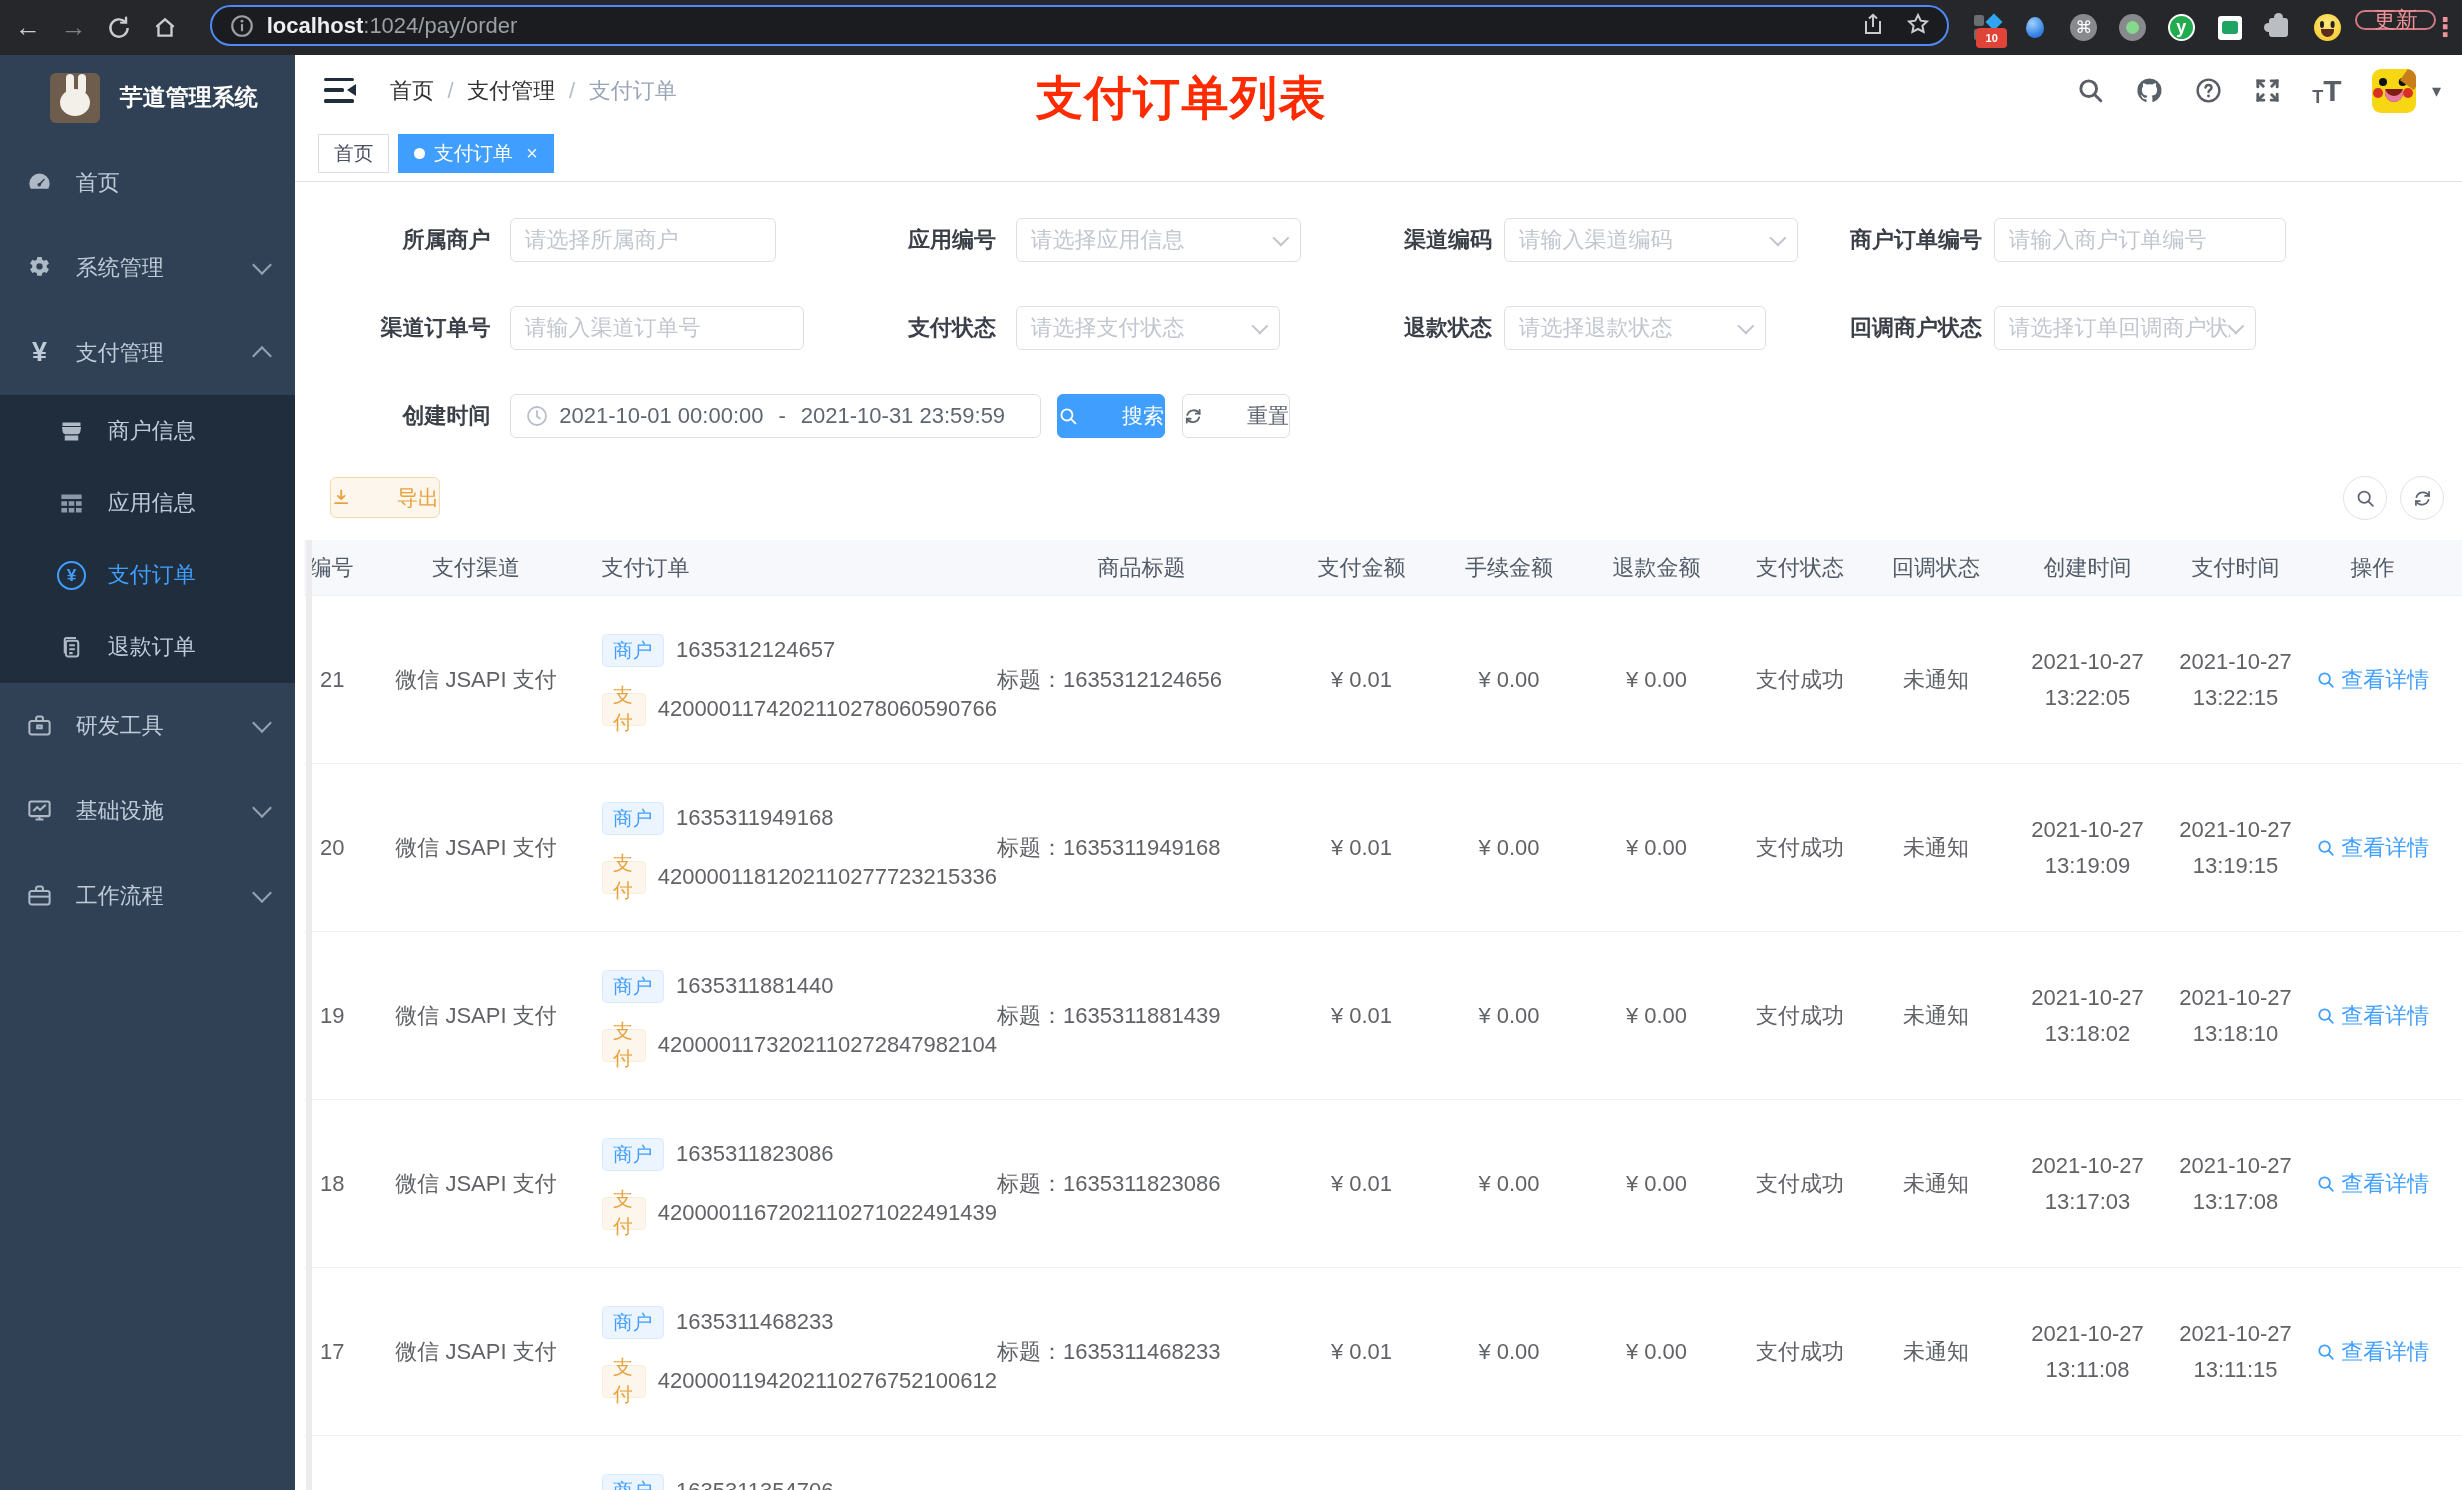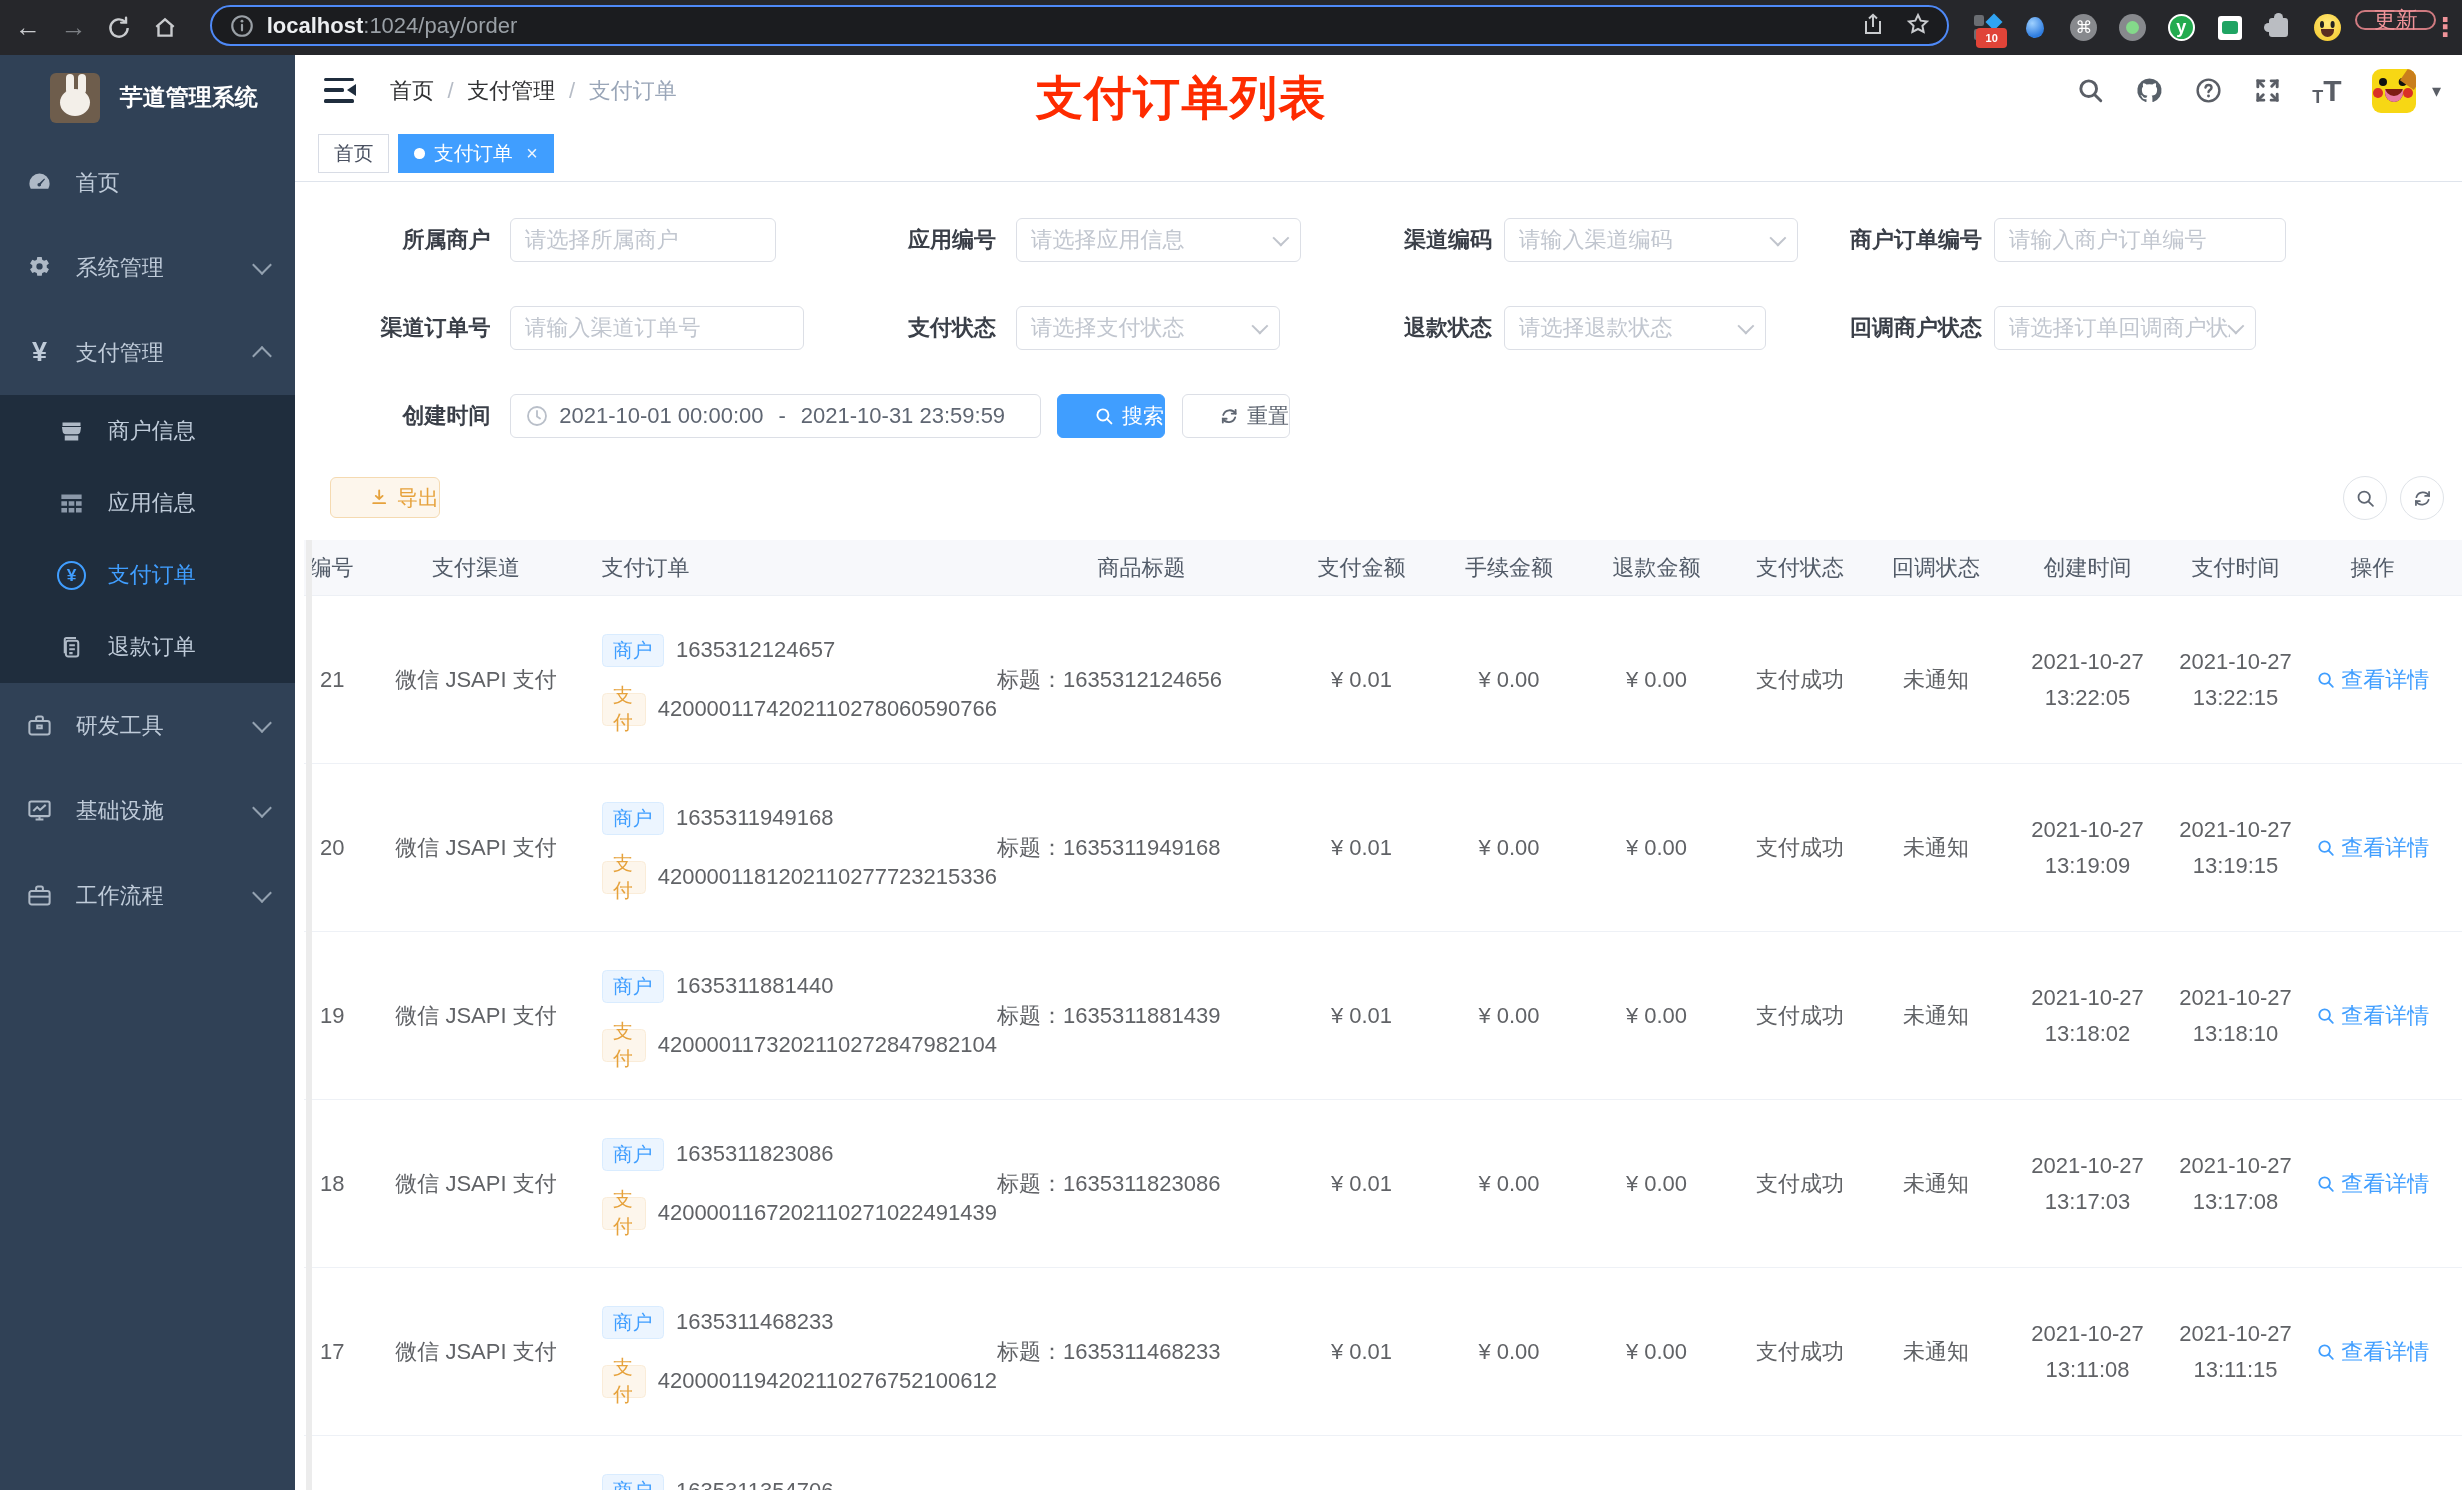--- a/index.html
+++ b/index.html
@@ -103,21 +103,21 @@
 
   
   .f-label{position:absolute;width:182px;text-align:right;font-size:22px;font-weight:700;color:#3a3f48;line-height:44px;white-space:nowrap}
   .f-control{position:absolute;height:44px;border:1.5px solid #dcdfe6;border-radius:6px;background:#fff;box-sizing:border-box;
              display:flex;align-items:center;padding:0 13.6px;font-size:22px;cursor:text}
   .ph{color:#c1c6cf;white-space:nowrap;overflow:hidden}
   .sel-arrow{margin-left:auto;width:9.8px;height:9.8px;border-right:2.3px solid #c0c4cc;border-bottom:2.3px solid #c0c4cc;transform:rotate(45deg);margin-top:-4.5px;flex-shrink:0}
   .date-ic{width:24px;height:24px;color:#b9bfc9;margin-right:10.6px;flex-shrink:0}
   .date-text{color:#5f6672;white-space:nowrap;overflow:hidden}
   .date-sep{margin:0 15px;color:#5f6672}
-  .btn{position:absolute;height:44px;border-radius:6px;display:flex;align-items:center;justify-content:flex-end;gap:7.6px;
+  .btn{position:absolute;height:44px;border-radius:6px;display:flex;align-items:center;justify-content:space-between;gap:7.6px;
        font-size:21px;box-sizing:border-box;cursor:pointer;white-space:nowrap}
   .btn svg{width:20.4px;height:20.4px}
   .btn-search{background:#409eff;color:#fff;border:1.5px solid #409eff}
   .btn-reset{background:#fff;color:#5f6672;border:1.5px solid #dcdfe6}
   .btn-export{background:#fdf6ec;color:#e6a23c;border:1.5px solid #f5dab1}
   .circle-btn{position:absolute;width:44px;height:44px;border-radius:50%;border:1.5px solid #dfe3e8;background:#fff;color:#5f6672;
               display:flex;align-items:center;justify-content:center;box-sizing:border-box;cursor:pointer}
   .circle-btn svg{width:21px;height:21px}
 
   

